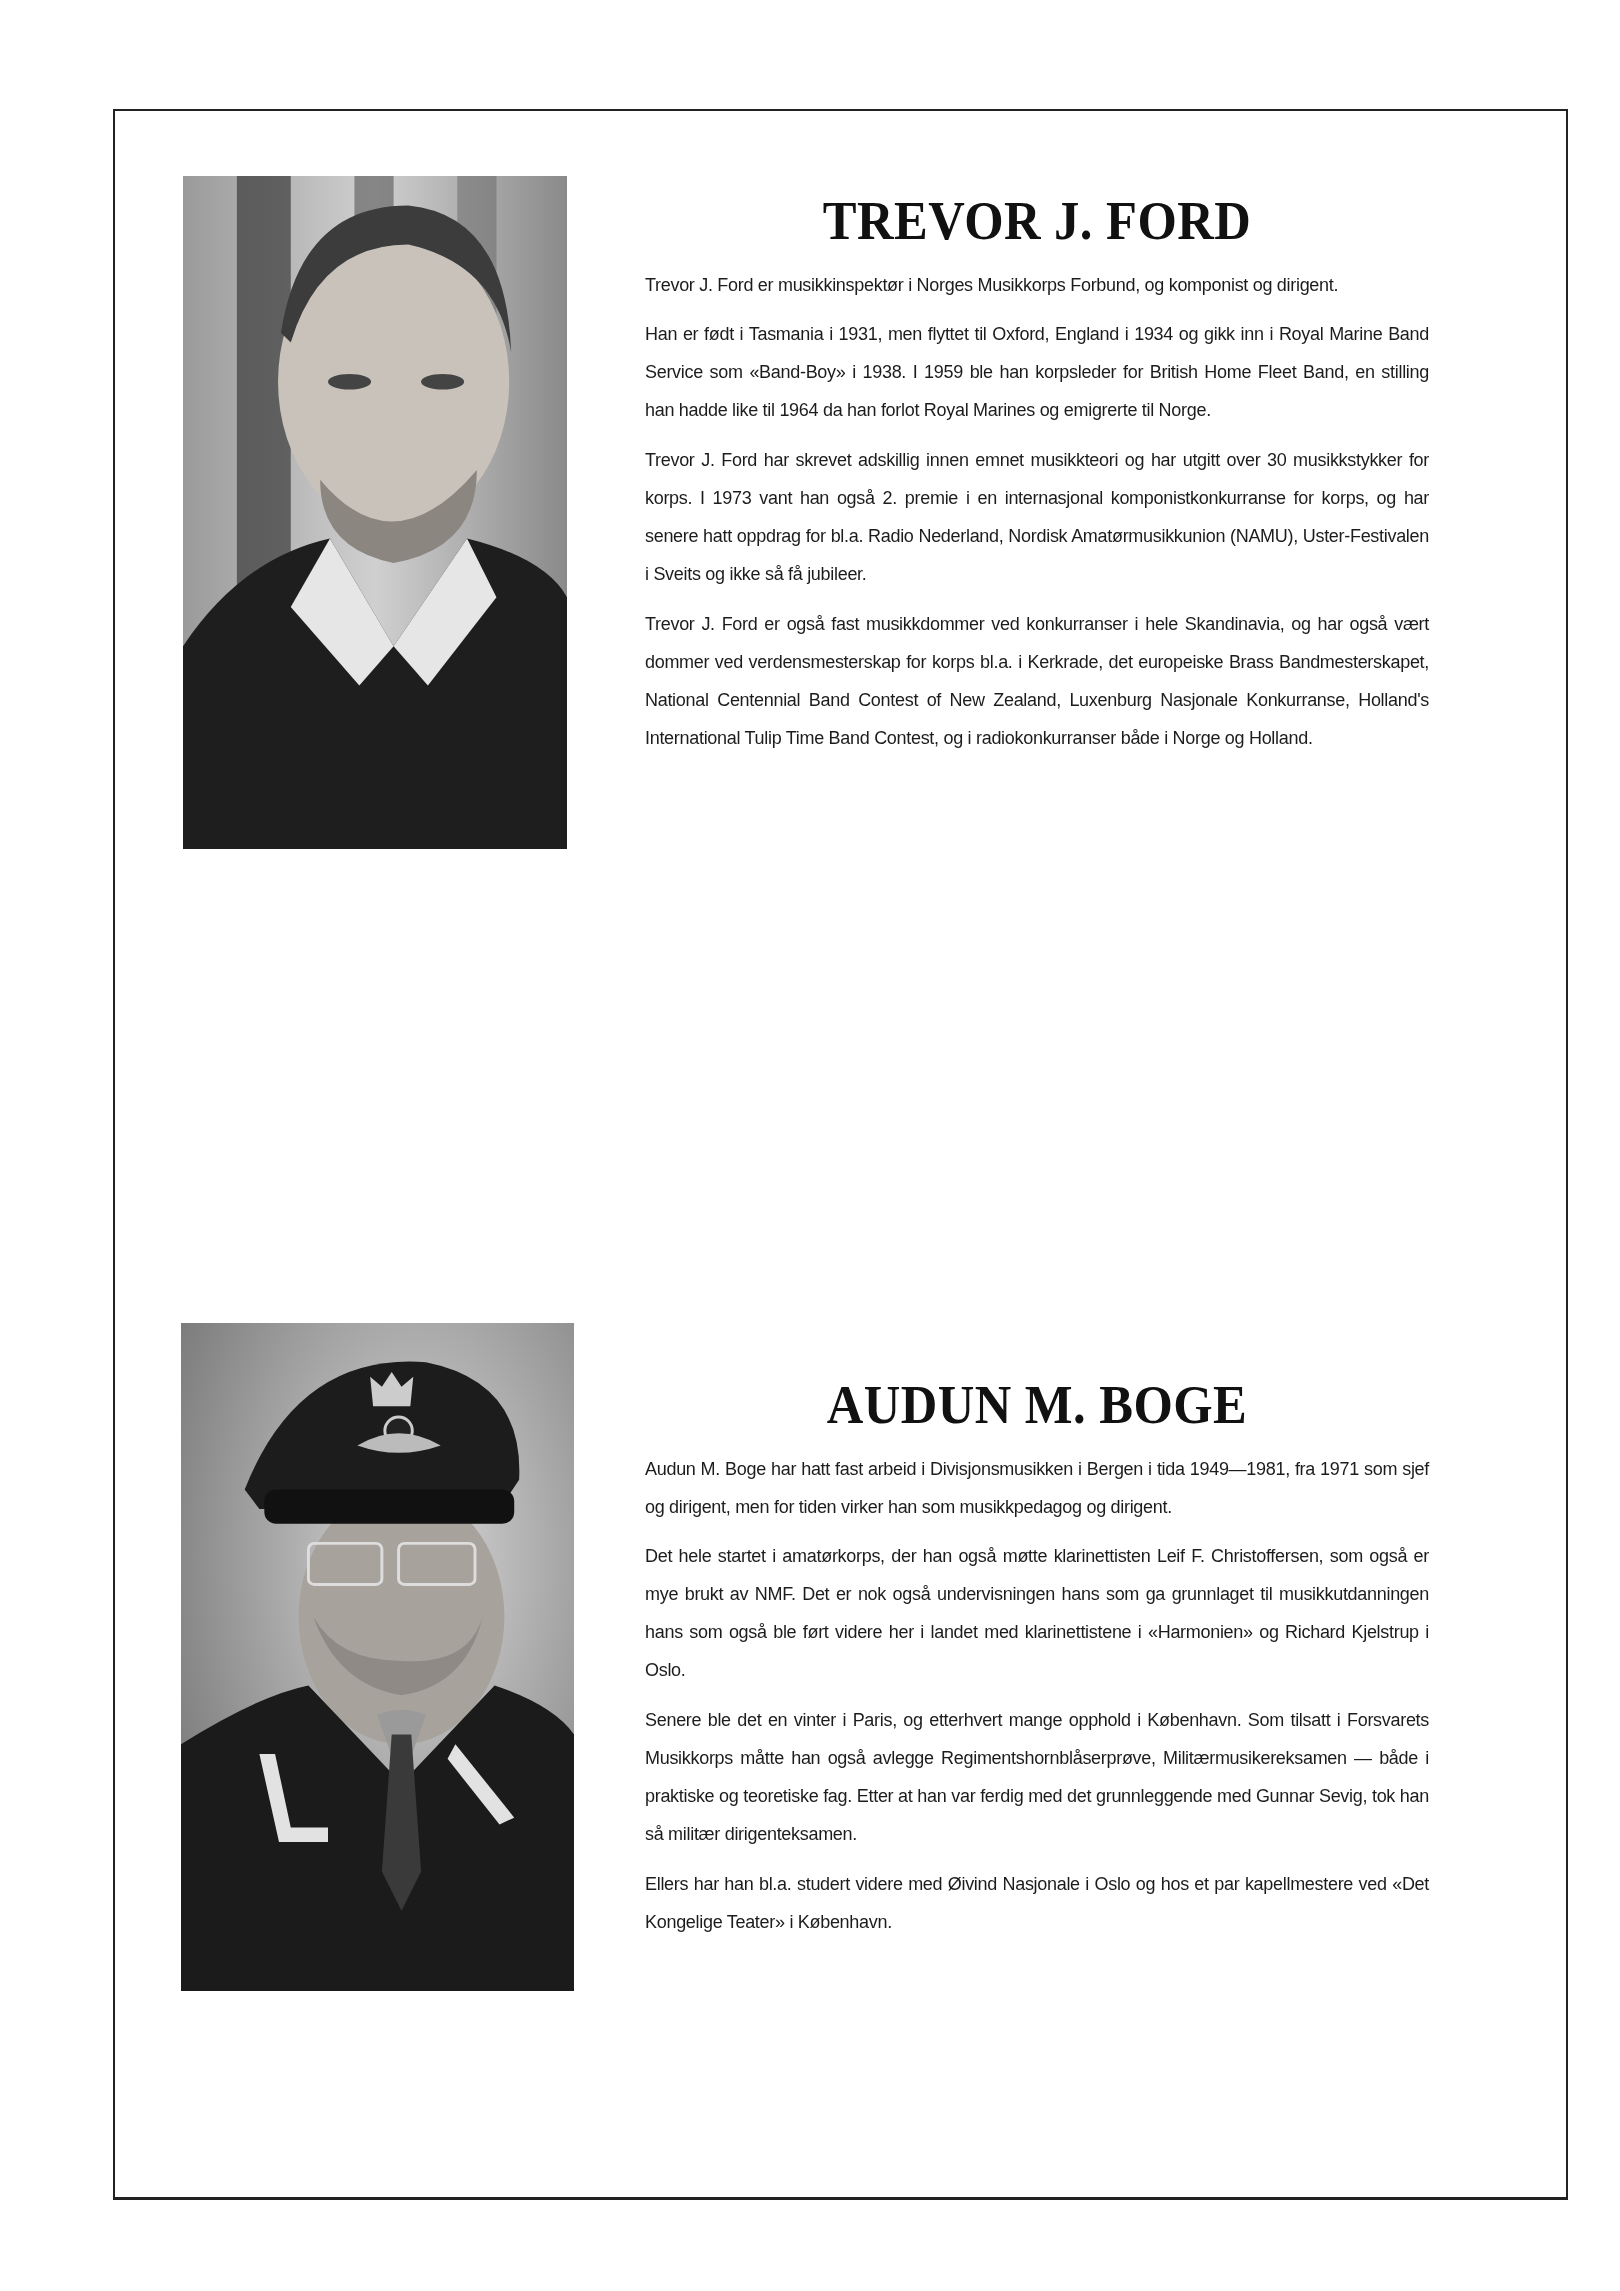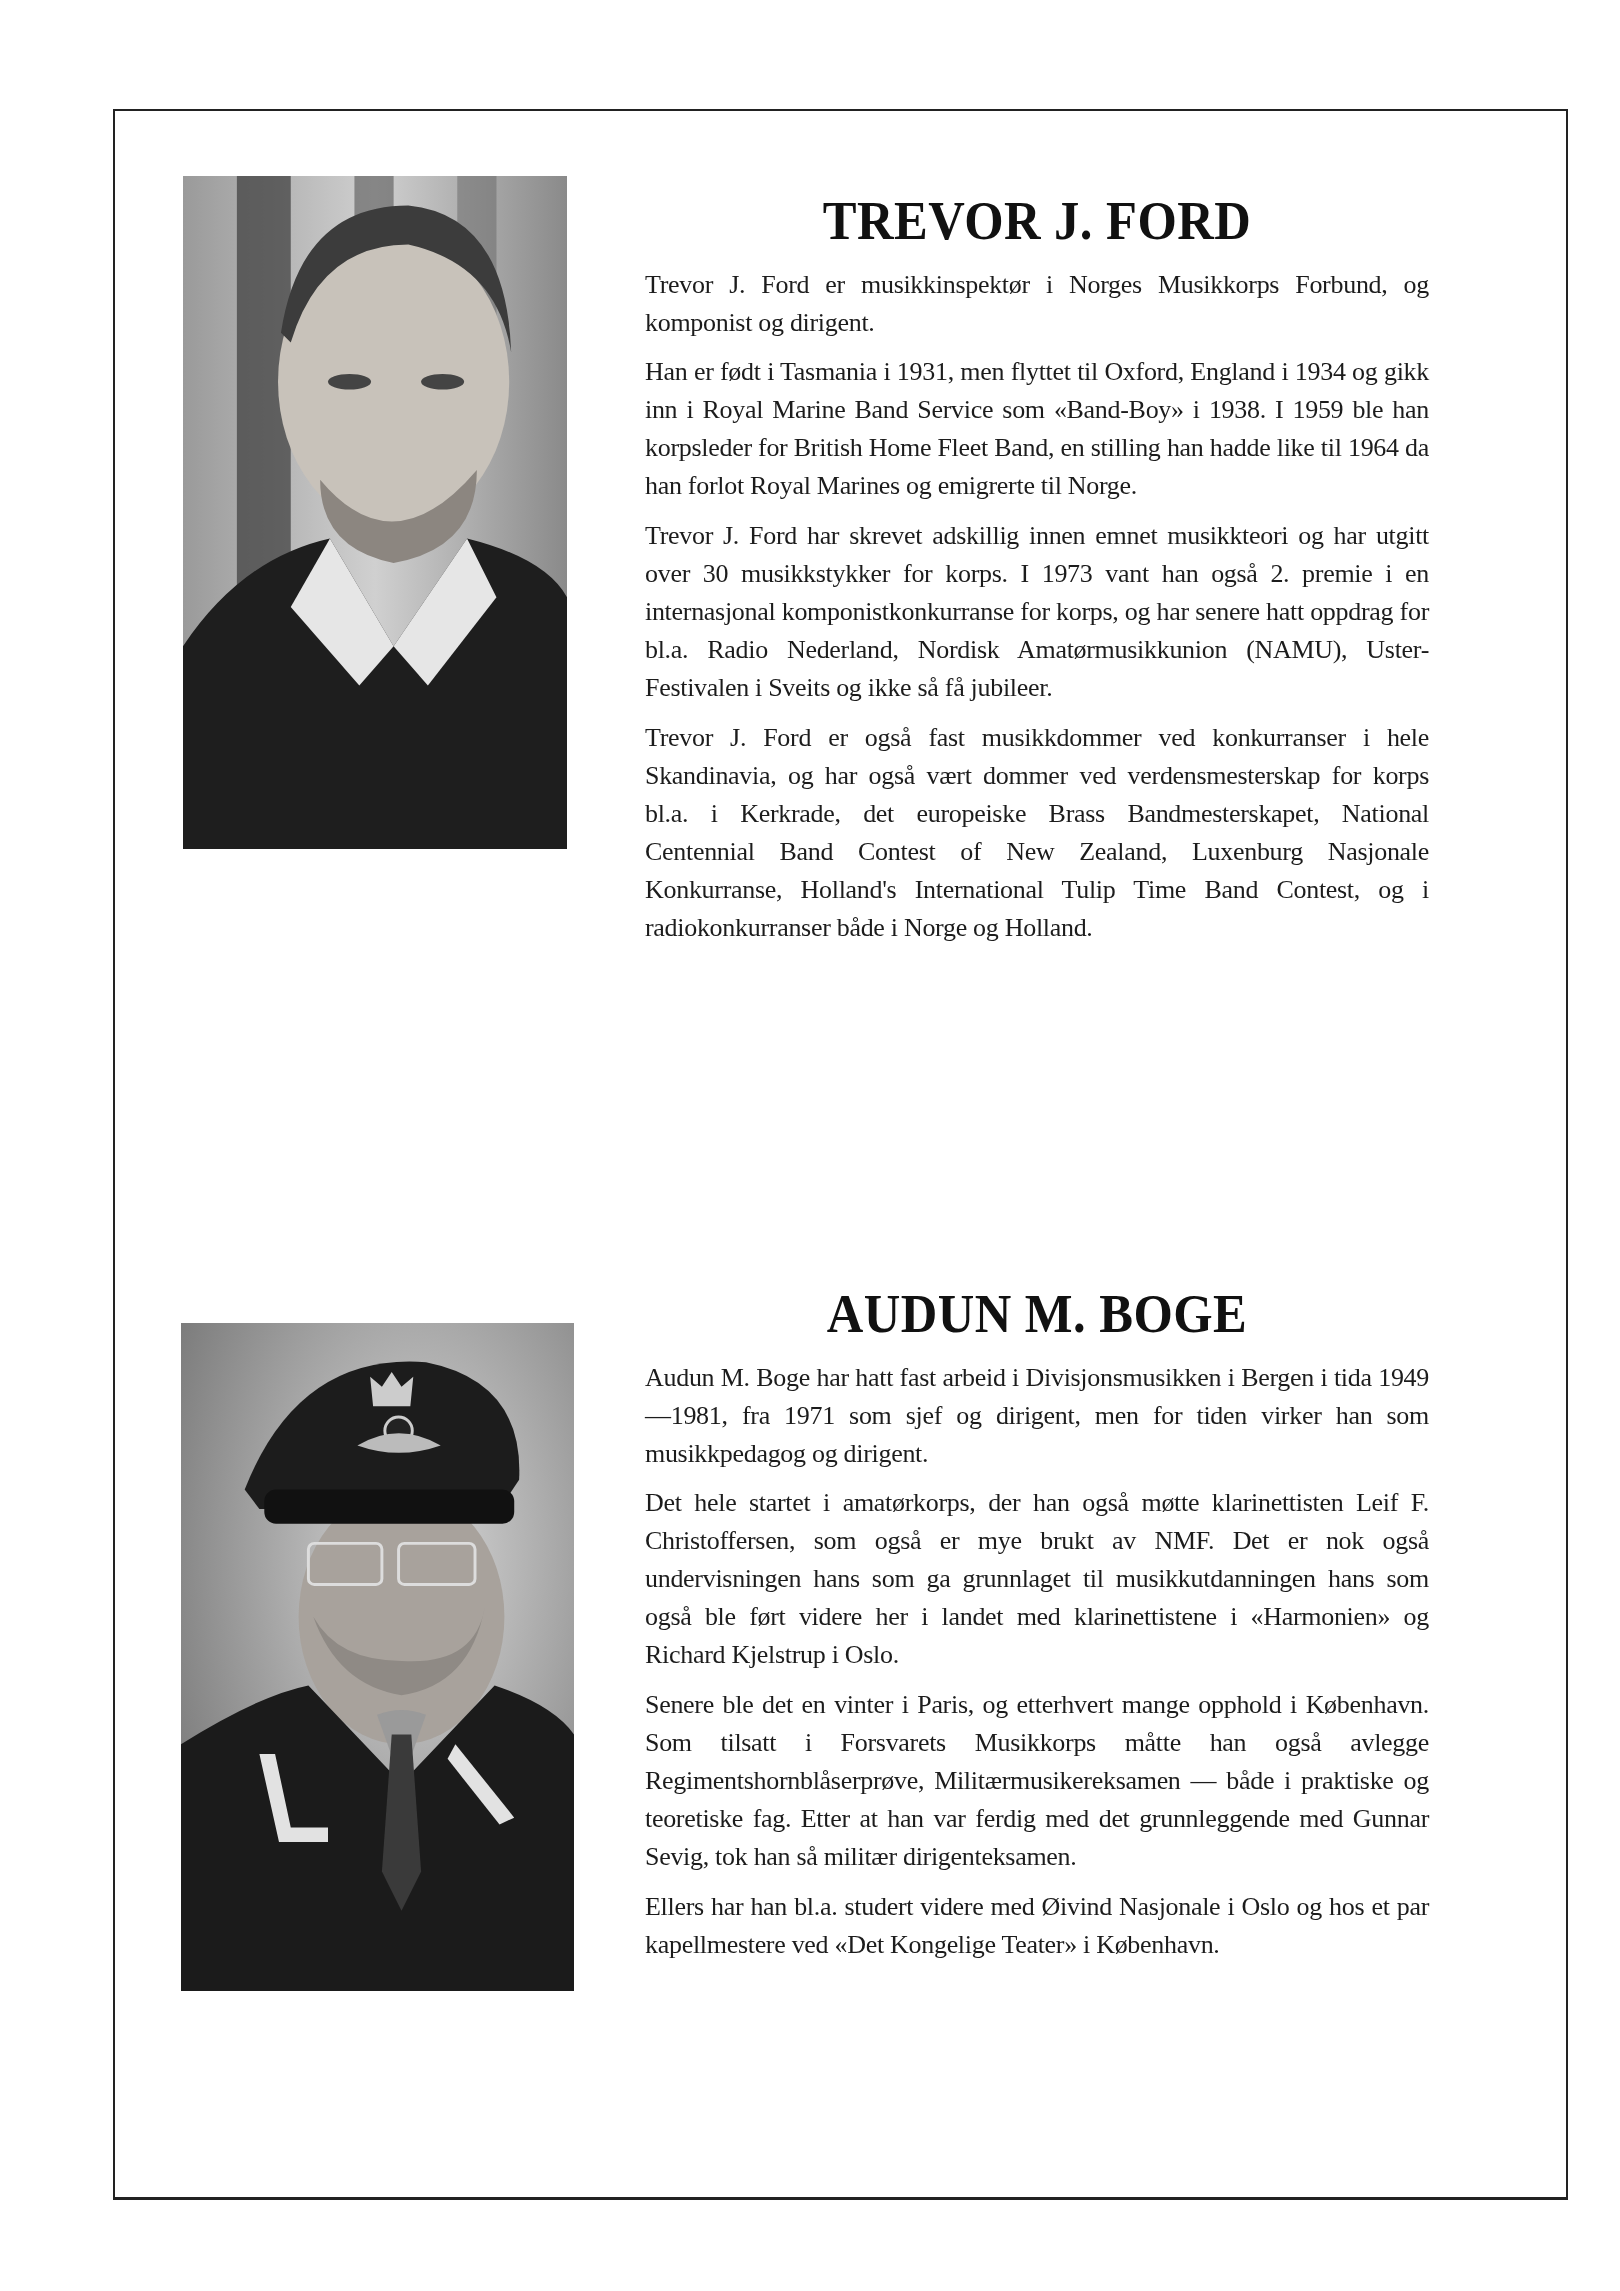--- a/index.html
+++ b/index.html
@@ -14,28 +14,28 @@
     .photo {
       position: absolute; overflow: hidden; background: #6a6a6a;
     }
     .photo svg { width: 100%; height: 100%; display: block; }
     #photo-ford { left: 183px; top: 176px; width: 384px; height: 673px; }
     #photo-boge { left: 181px; top: 1323px; width: 393px; height: 668px; }
     .bio {
       position: absolute; left: 645px; width: 784px;
     }
     #bio-ford { top: 147px; margin-top: 42px; }
-    #bio-boge { top: 1282px; }
+    #bio-boge { top: 1373px; }
     .bio h1 {
       font-family: "Liberation Serif", serif; font-weight: bold; font-size: 55px;
       letter-spacing: 0.5px; text-align: center; margin: 0 0 13.7px 0; color: #111;
       transform: scaleX(0.92);
     }
     .bio p {
-      font-family: Liberation Serif, serif; font-size: 26px; line-height: 38px;
+      font-family: Liberation Sans, sans-serif; font-size: 18px; line-height: 38px;
       margin: 0 0 11.8px 0; text-align: justify; hyphens: auto; letter-spacing: -0.3px;
       color: #1c1c1c;
     }
   </style>
 </head>
 <body>
 
 <div class="frame"></div>
 
 <div class="photo" id="photo-ford">

